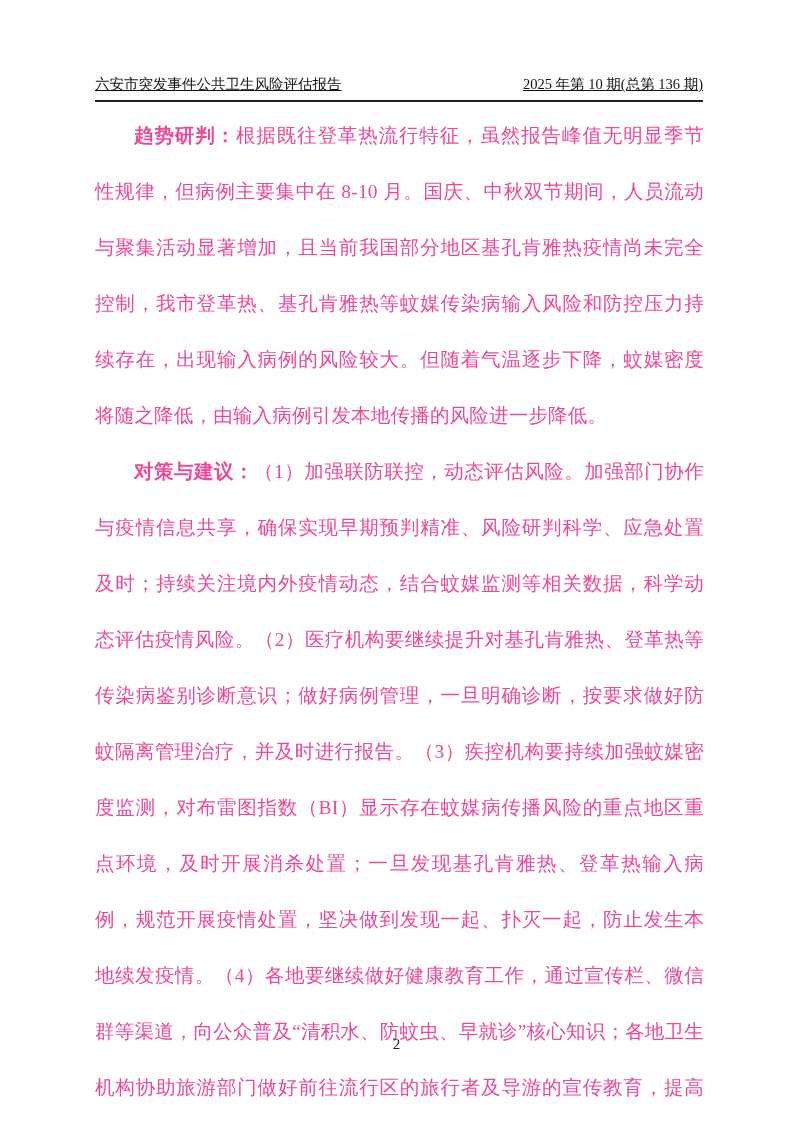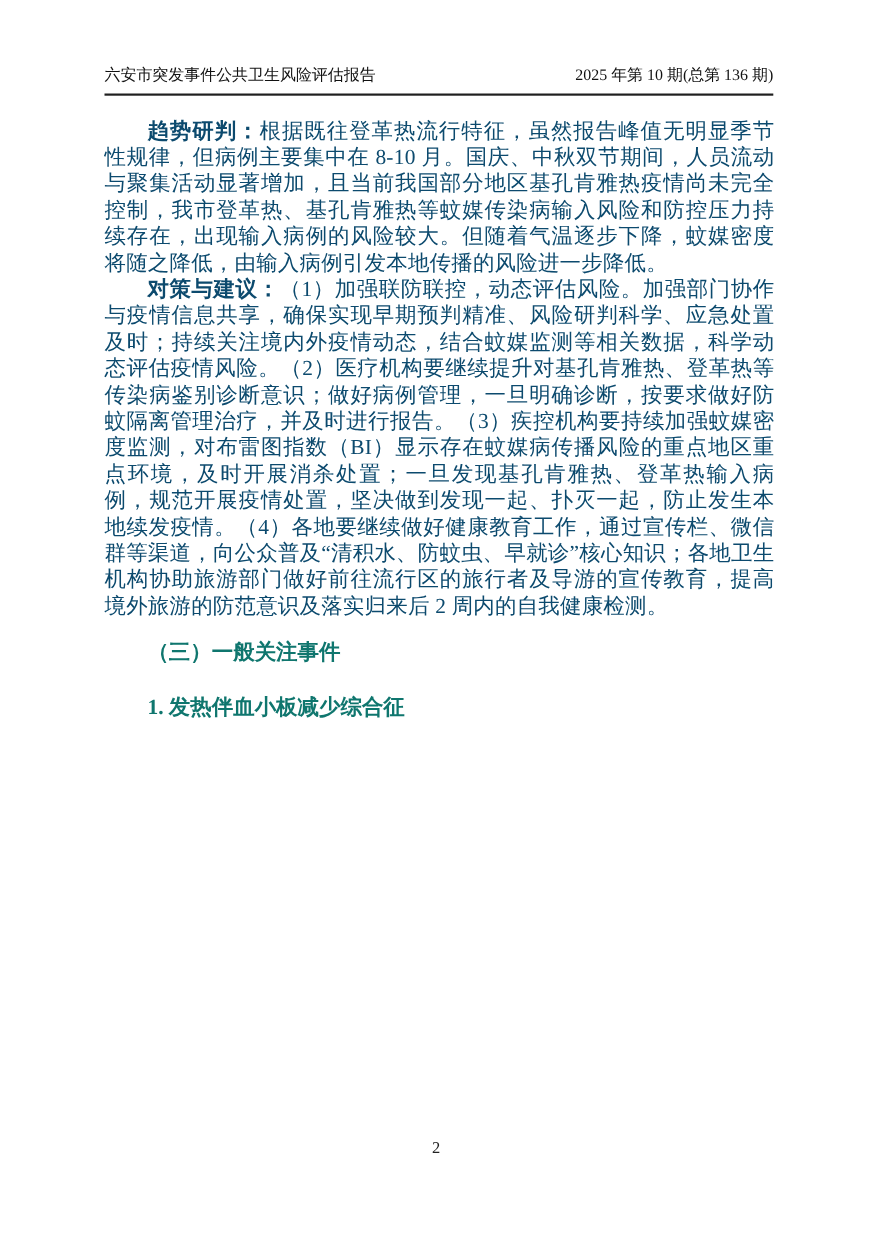--- a/index.html
+++ b/index.html
@@ -16,46 +16,47 @@
     overflow: hidden;
   }
   .page {
     position: absolute;
     inset: 0;
     background: #ffffff;
   }
   .header {
     position: absolute;
     left: 95px;
-    top: 60px;
+    top: 75px;
     width: 608px;
     display: flex;
     justify-content: space-between;
     align-items: flex-end;
     font-size: 14.5px;
     line-height: 18px;
     padding-bottom: 7px;
     border-bottom: 2.5px solid #1f1f1f;
     color: #111111;
+    text-decoration: underline;
   }
   .header .h-left { white-space: nowrap; }
   .header .h-right { white-space: nowrap; }
   .content {
     position: absolute;
     left: 95px;
     top: 108px;
     width: 609px;
   }
   .para {
     margin: 0;
     font-size: 19.5px;
-    line-height: 24px;
+    line-height: 56px;
     text-align: justify;
     text-indent: 2em;
-    color: #0c4a6e;
+    color: #ec4899;
     letter-spacing: 0.2px;
   }
   .para .lead {
     font-weight: bold;
   }
   .heading {
     margin: 10px 0 0 0;
     font-size: 19.5px;
     line-height: 40px;
     font-weight: bold;

